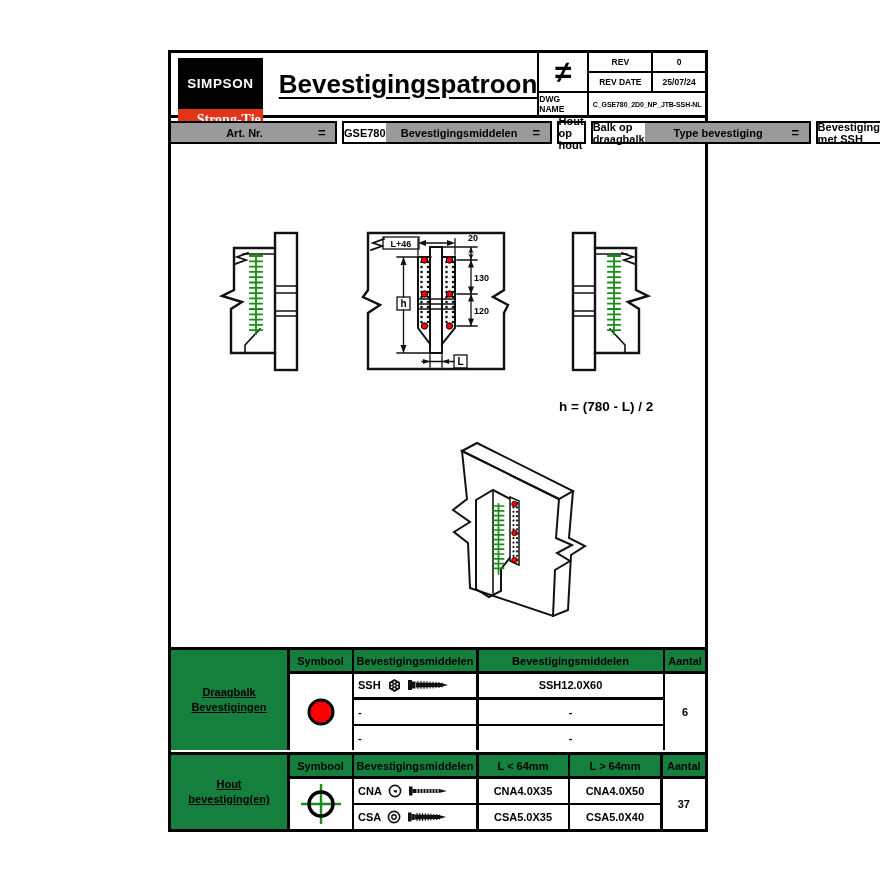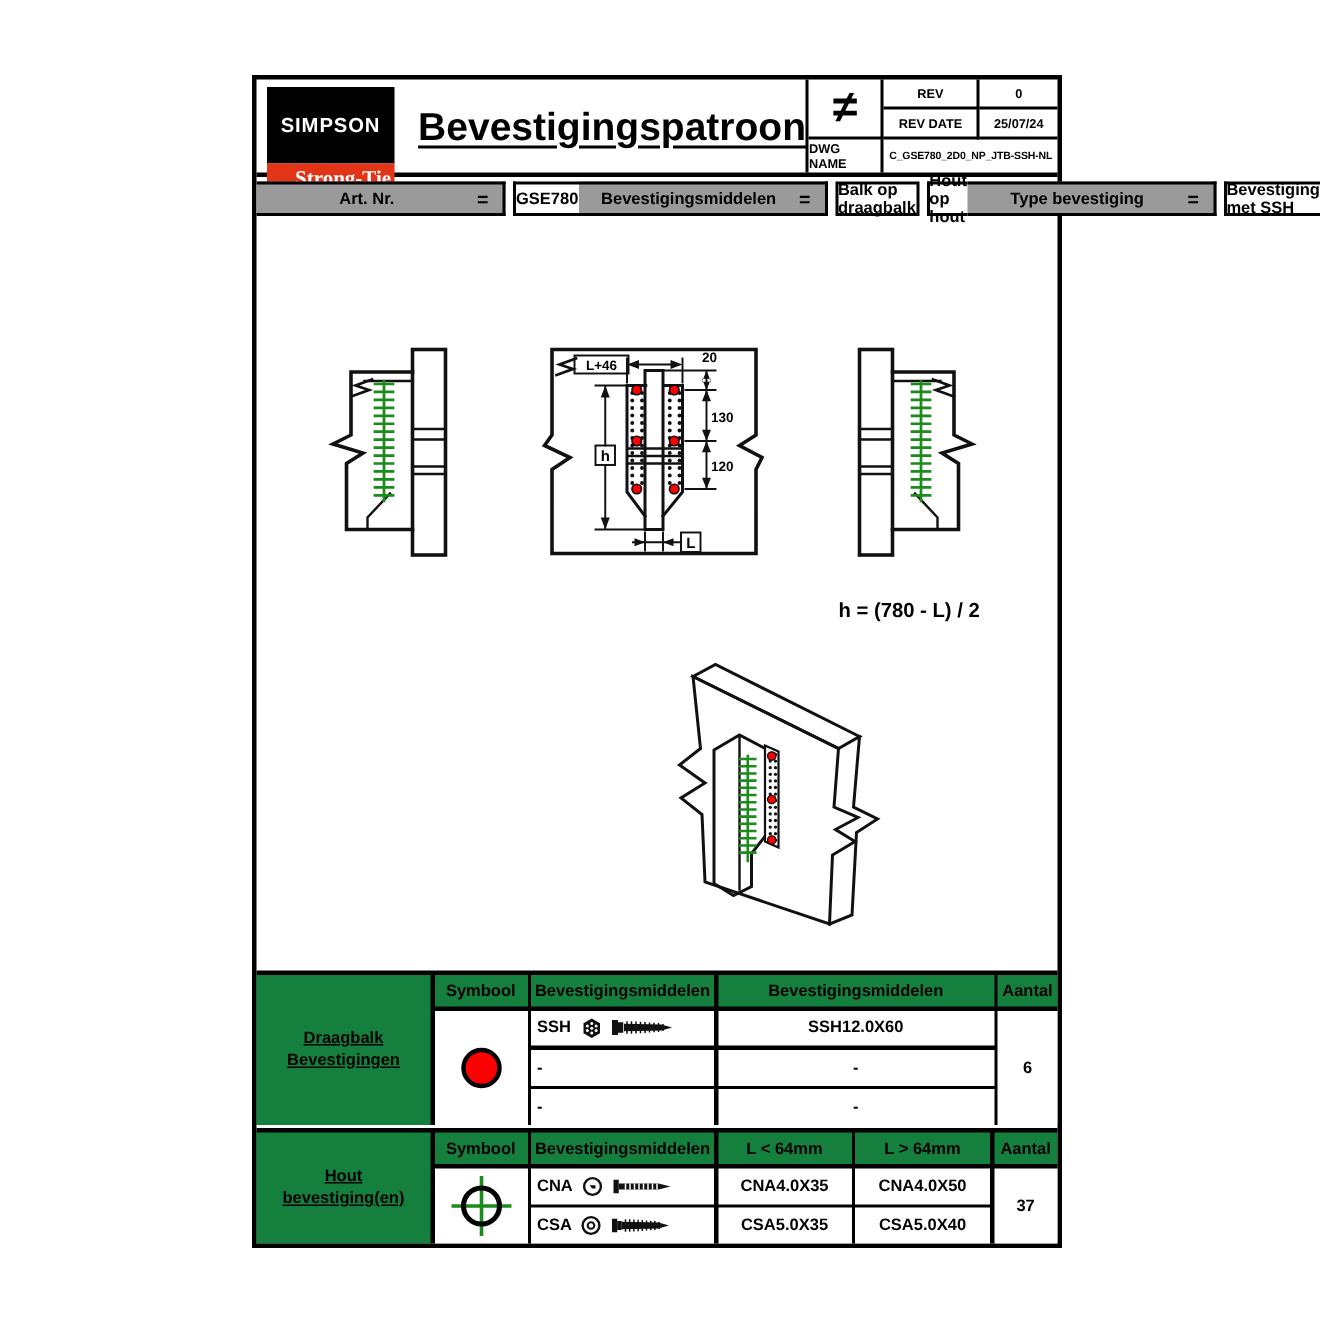--- a/index.html
+++ b/index.html
@@ -90,22 +90,22 @@
       <div class="info-vals">
         <div class="info-val">GSE780</div>
       </div>
     </div>
     <div class="info-row">
       <div class="info-label">
         <span class="lbl">Bevestigingsmiddelen</span>
         <span class="eq">=</span>
       </div>
       <div class="info-vals">
+        <div class="info-val">Hout op hout</div>
         <div class="info-val">Balk op draagbalk</div>
-        <div class="info-val">Hout op hout</div>
       </div>
     </div>
     <div class="info-row">
       <div class="info-label">
         <span class="lbl">Type bevestiging</span>
         <span class="eq">=</span>
       </div>
       <div class="info-vals">
         <div class="info-val">Bevestiging met SSH</div>
       </div>

